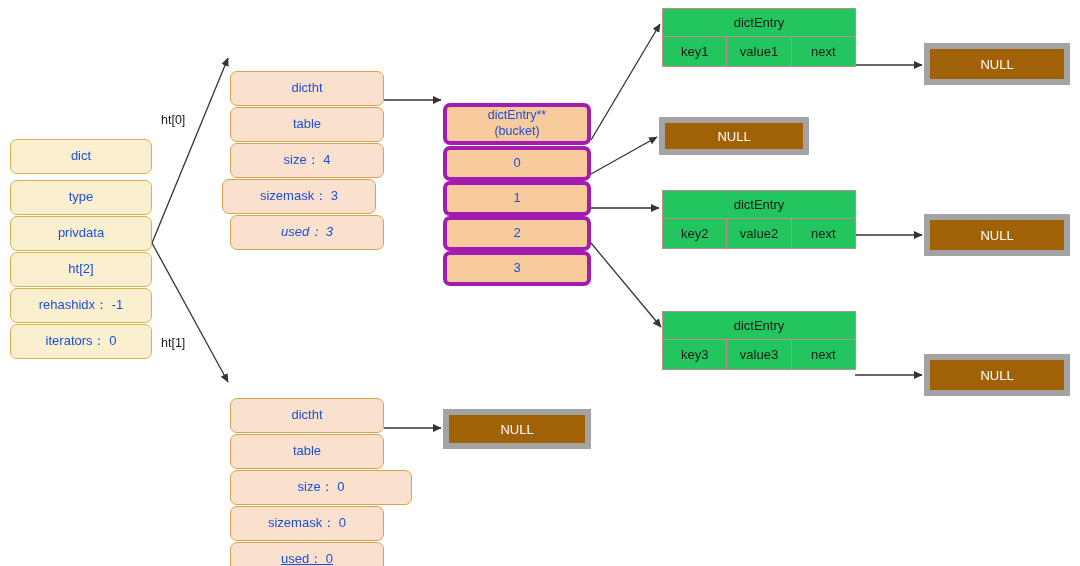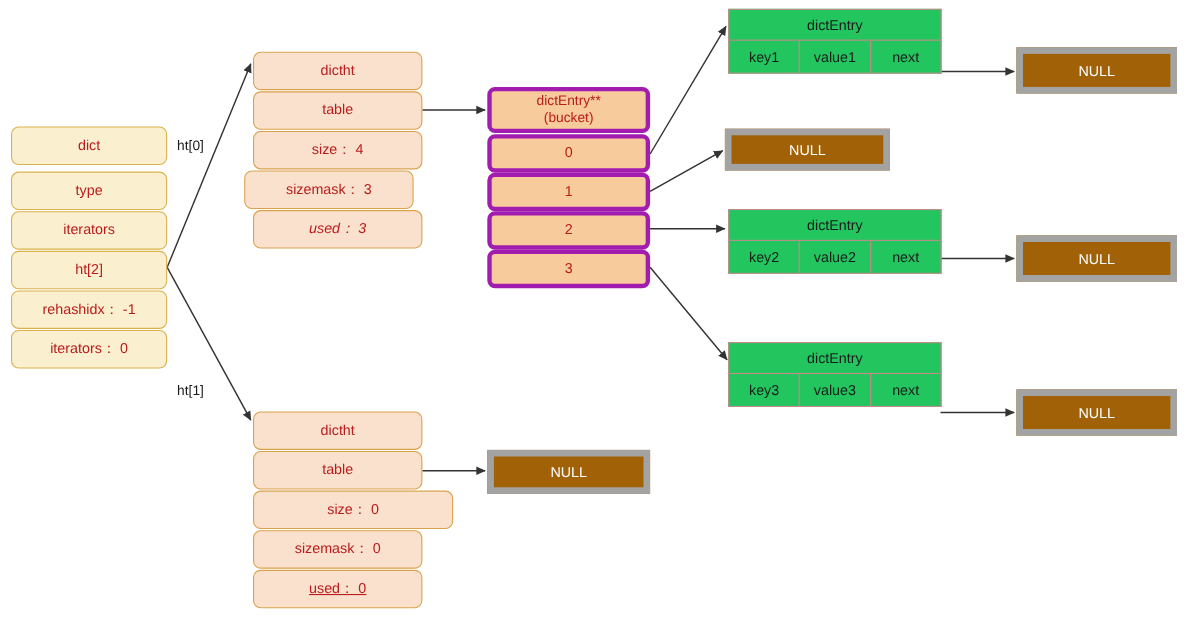--- a/index.html
+++ b/index.html
@@ -30,23 +30,24 @@
   
   .cell {
     position: absolute;
     box-sizing: border-box;
     display: flex;
     align-items: center;
     justify-content: center;
     text-align: center;
     border-radius: 7px;
     font-size: 13px;
-    color: #b91c1c;
+    color: #1d4ed8;
     line-height: 1.25;
     white-space: pre;
+    margin-top: 24px;
   }
   .cell.dict {
     background: #faefcf;
     border: 1px solid #d9b24c;
   }
   .cell.dictht {
     background: #fae1cd;
     border: 1px solid #d9a24c;
   }
   .cell.bucket {
@@ -100,21 +101,20 @@
     justify-content: center;
     color: #ffffff;
     font-size: 13px;
   }
   
   .edge-label {
     position: absolute;
     font-size: 12.5px;
     color: #1b1b1b;
     white-space: pre;
-    margin-top: 12px;
   }
 </style>
 </head>
 <body>
 
 <div id="canvas">
 
   <svg class="wires" viewBox="0 0 1080 566">
     <defs>
       <marker id="ah" markerWidth="9" markerHeight="9" refX="8" refY="4.5" orient="auto" markerUnits="userSpaceOnUse">
@@ -141,21 +141,21 @@
     <path d="M855,235 L922,235" fill="none" stroke="#333333" stroke-width="1.3" marker-end="url(#ah)"></path>
 
     <path d="M855,375 L922,375" fill="none" stroke="#333333" stroke-width="1.3" marker-end="url(#ah)"></path>
 
     <path d="M384,428 L441,428" fill="none" stroke="#333333" stroke-width="1.3" marker-end="url(#ah)"></path>
   </svg>
 
   <div class="node">
     <div class="cell dict" style="left:10px;  top:115px; width:142px; height:35px;">dict</div>
     <div class="cell dict" style="left:10px;  top:156px; width:142px; height:35px;">type</div>
-    <div class="cell dict" style="left:10px;  top:192px; width:142px; height:35px;">iterators</div>
+    <div class="cell dict" style="left:10px;  top:192px; width:142px; height:35px;">privdata</div>
     <div class="cell dict" style="left:10px;  top:228px; width:142px; height:35px;">ht[2]</div>
     <div class="cell dict" style="left:10px;  top:264px; width:142px; height:35px;">rehashidx： -1</div>
     <div class="cell dict" style="left:10px;  top:300px; width:142px; height:35px;">iterators： 0</div>
   </div>
 
   <div class="edge-label" style="left:161px; top:113px;">ht[0]</div>
   <div class="edge-label" style="left:161px; top:336px;">ht[1]</div>
 
   <div class="node">
     <div class="cell dictht" style="left:230px; top:47px;  width:154px; height:35px;">dictht</div>

